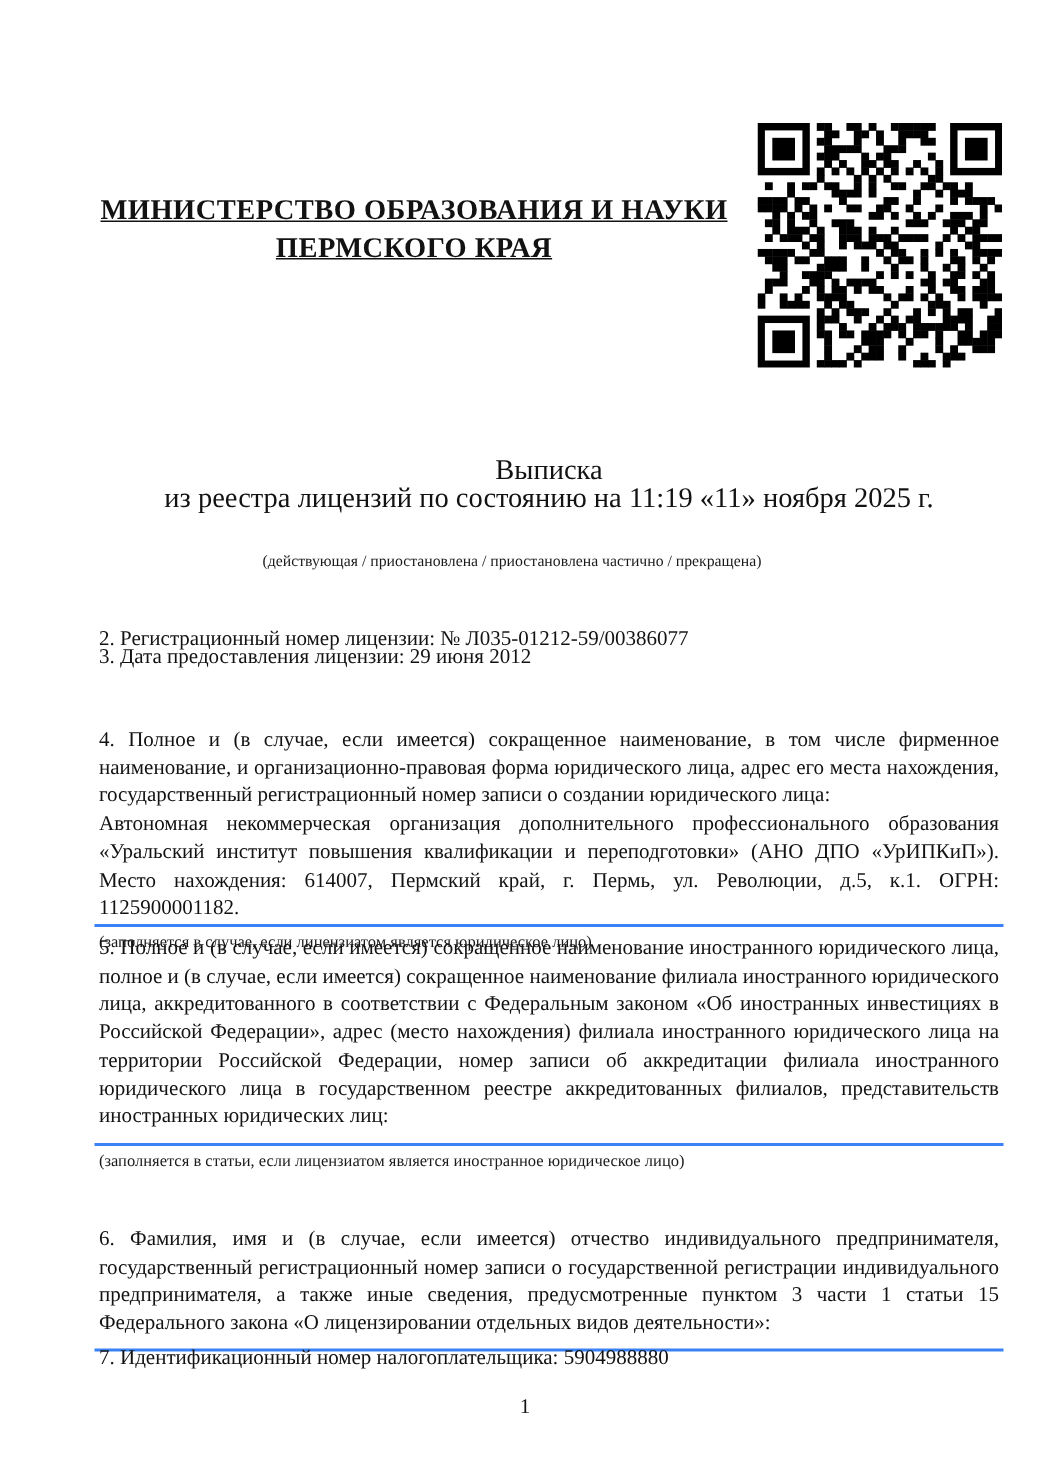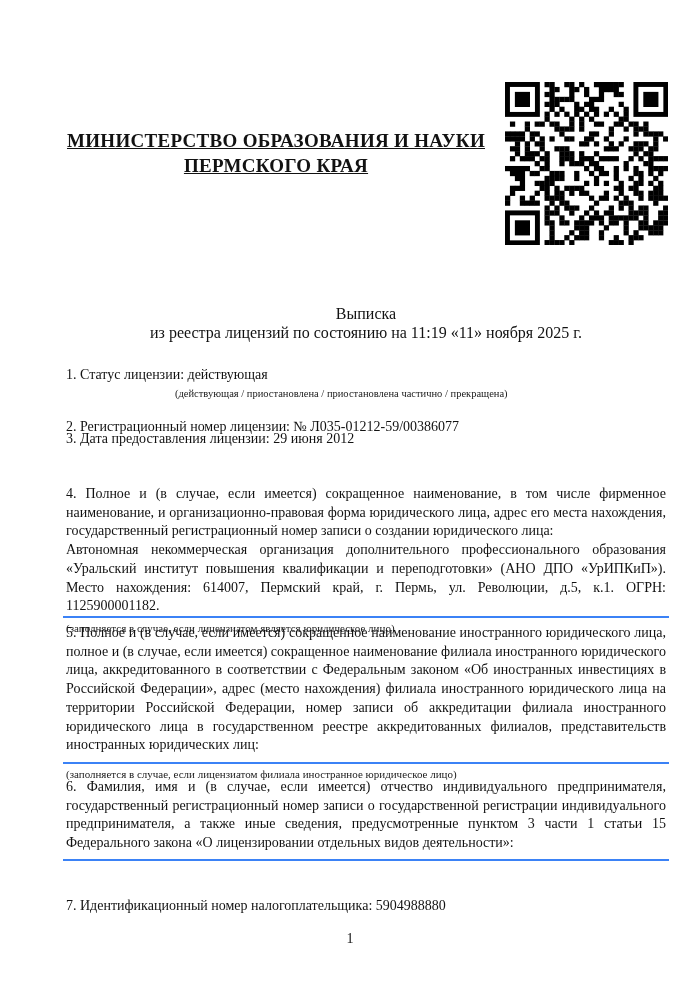--- a/index.html
+++ b/index.html
@@ -17,31 +17,31 @@
   .header { position: absolute; top: 128px; left: 64px; width: 424px; text-align: center; }
   .ministry-line { font-size: 19px; font-weight: bold; line-height: 25px; letter-spacing: 0.3px; text-decoration: underline; }
   .header-caption { font-size: 11px; line-height: 13px; margin-top: 3px; color: #1a1a1a; }
 
   
   .qr { position: absolute; top: 82px; left: 505px; width: 163px; height: 163px; }
   .qr svg { display: block; }
 
   
   .doc-title { position: absolute; top: 304px; left: 63px; width: 606px; text-align: center; }
-  .doc-title div { font-size: 16px; line-height: 19px; }
+  .doc-title div { font-size: 19px; line-height: 19px; }
 
   
   .content { position: absolute; top: 0; left: 66px; width: 600px; font-size: 14px; line-height: 18.7px; }
   .item { position: absolute; left: 0; width: 600px; }
   .i1 { top: 366px; }
   .i2 { top: 418px; }
   .i3 { top: 430px; }
   .i4 { top: 485px; }
   .i5 { top: 624px; }
-  .i6 { top: 778px; }
+  .i6 { top: 818px; }
   .i7 { top: 897px; }
 
   .jtext { text-align: justify; }
   .ruled { border-bottom: 2px solid #3b82f6; margin: 0 -3px; padding: 0 3px; }
   .pb-gap-sm { padding-bottom: 7px; }
   .pb-gap-md { padding-bottom: 6px; }
 
   .caption {
     font-size: 11px; line-height: 14px; color: #1a1a1a;
     text-align: left; margin-top: 3px;
@@ -496,42 +496,41 @@
     </div>
 
   <div class="doc-title">
     <div>Выписка</div>
     <div>из реестра лицензий по состоянию на 11:19 «11» ноября 2025 г.</div>
   </div>
 
   <div class="content">
 
     <div class="item i1">
-      <div>1. Статус лицензии: действующая</div>
       <div class="caption-status">(действующая / приостановлена / приостановлена частично / прекращена)</div>
     </div>
 
     <div class="item i2">2. Регистрационный номер лицензии: № Л035-01212-59/00386077</div>
 
     <div class="item i3">3. Дата предоставления лицензии: 29 июня 2012</div>
 
     <div class="item i4">
       <div class="ruled">
         <div class="jtext">4. Полное и (в случае, если имеется) сокращенное наименование, в том числе фирменное наименование, и организационно-правовая форма юридического лица, адрес его места нахождения, государственный регистрационный номер записи о создании юридического лица:</div>
         <div class="jtext">Автономная некоммерческая организация дополнительного профессионального образования «Уральский институт повышения квалификации и переподготовки» (АНО ДПО «УрИПКиП»). Место нахождения: 614007, Пермский край, г. Пермь, ул. Революции, д.5, к.1. ОГРН: 1125900001182.</div>
       </div>
       <div class="caption">(заполняется в случае, если лицензиатом является юридическое лицо)</div>
     </div>
 
     <div class="item i5">
       <div class="ruled pb-gap-sm">
         <div class="jtext">5. Полное и (в случае, если имеется) сокращенное наименование иностранного юридического лица, полное и (в случае, если имеется) сокращенное наименование филиала иностранного юридического лица, аккредитованного в соответствии с Федеральным законом «Об иностранных инвестициях в Российской Федерации», адрес (место нахождения) филиала иностранного юридического лица на территории Российской Федерации, номер записи об аккредитации филиала иностранного юридического лица в государственном реестре аккредитованных филиалов, представительств иностранных юридических лиц:</div>
         <div class="jtext"></div>
       </div>
-      <div class="caption">(заполняется в случае, если лицензиатом филиала иностранное юридическое лицо)</div>
+      <div class="caption">(заполняется в статьи, если лицензиатом является иностранное юридическое лицо)</div>
     </div>
 
     <div class="item i6">
       <div class="ruled pb-gap-md">
         <div class="jtext">6. Фамилия, имя и (в случае, если имеется) отчество индивидуального предпринимателя, государственный регистрационный номер записи о государственной регистрации индивидуального предпринимателя, а также иные сведения, предусмотренные пунктом 3 части 1 статьи 15 Федерального закона «О лицензировании отдельных видов деятельности»:</div>
       </div>
     </div>
 
     <div class="item i7">7. Идентификационный номер налогоплательщика: 5904988880</div>
 

